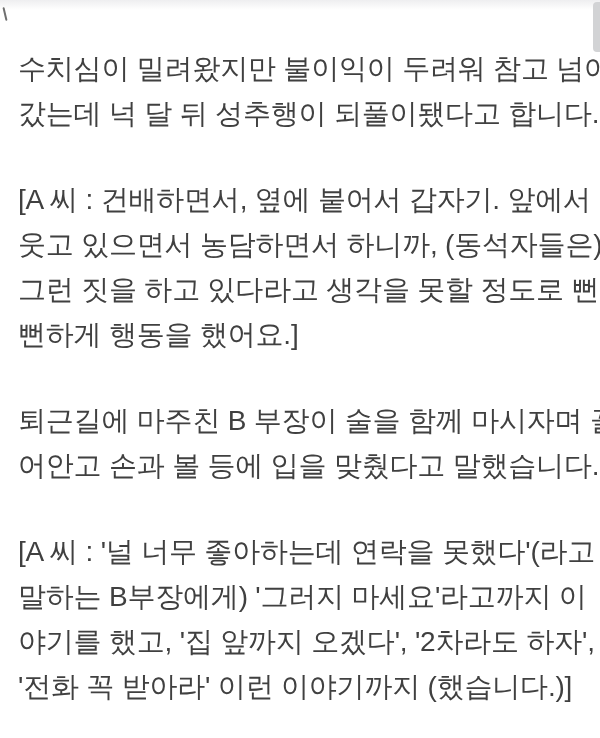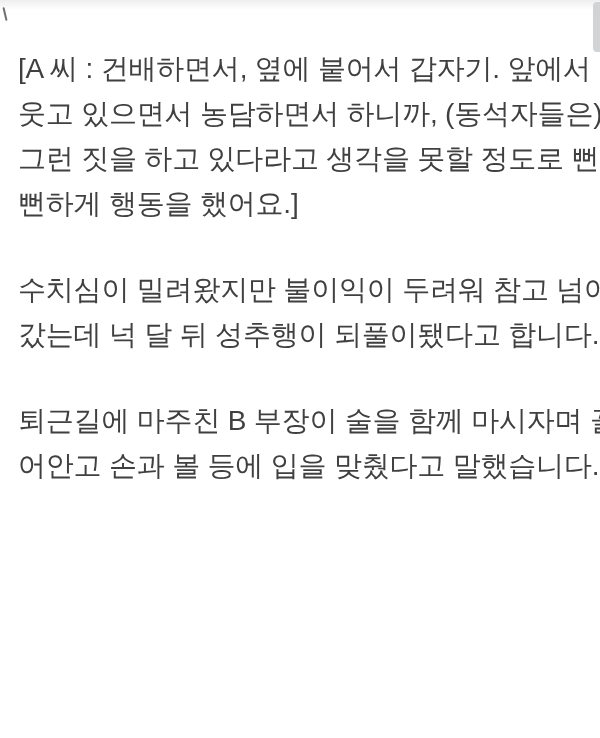--- a/index.html
+++ b/index.html
@@ -57,21 +57,25 @@
   }
 </style>
 </head>
 <body>
 
 <div class="top-fade"></div>
 <div class="stray-mark"></div>
 <div class="scrollbar-thumb"></div>
 
 <main class="article">
+  <p>수치심이 밀려왔지만 불이익이 두려워 참고 넘어
+갔는데 넉 달 뒤 성추행이 되풀이됐다고 합니다.</p>
   <p>[A 씨 : 건배하면서, 옆에 붙어서 갑자기. 앞에서
 웃고 있으면서 농담하면서 하니까, (동석자들은)
 그런 짓을 하고 있다라고 생각을 못할 정도로 뻔
 뻔하게 행동을 했어요.]</p>
-  <p>수치심이 밀려왔지만 불이익이 두려워 참고 넘어
-갔는데 넉 달 뒤 성추행이 되풀이됐다고 합니다.</p>
   <p>퇴근길에 마주친 B 부장이 술을 함께 마시자며 끌
 어안고 손과 볼 등에 입을 맞췄다고 말했습니다.</p>
+  <p>[A 씨 : '널 너무 좋아하는데 연락을 못했다'(라고
+말하는 B부장에게) '그러지 마세요'라고까지 이
+야기를 했고, '집 앞까지 오겠다', '2차라도 하자',
+'전화 꼭 받아라' 이런 이야기까지 (했습니다.)]</p>
 </main>
 
 </body></html>

